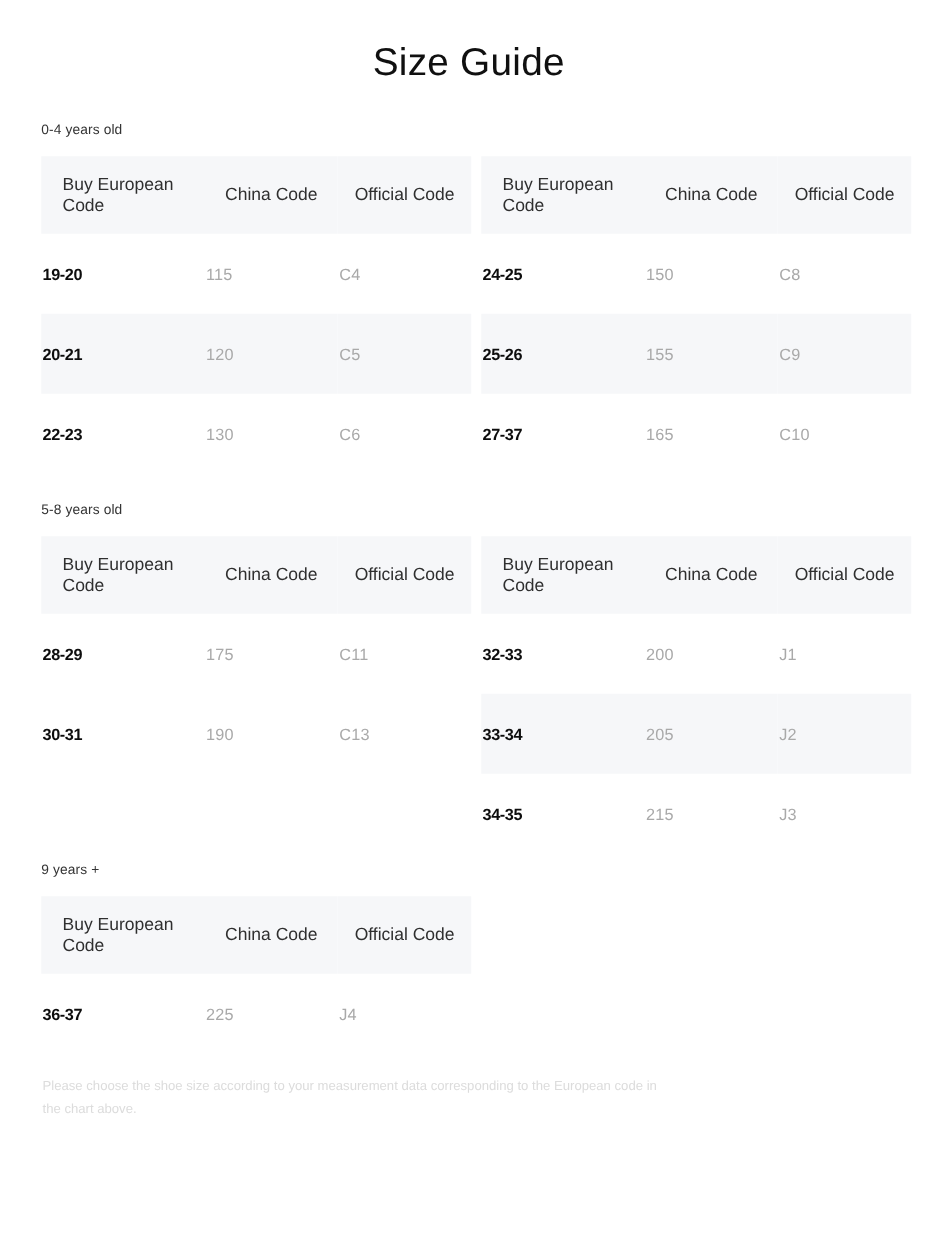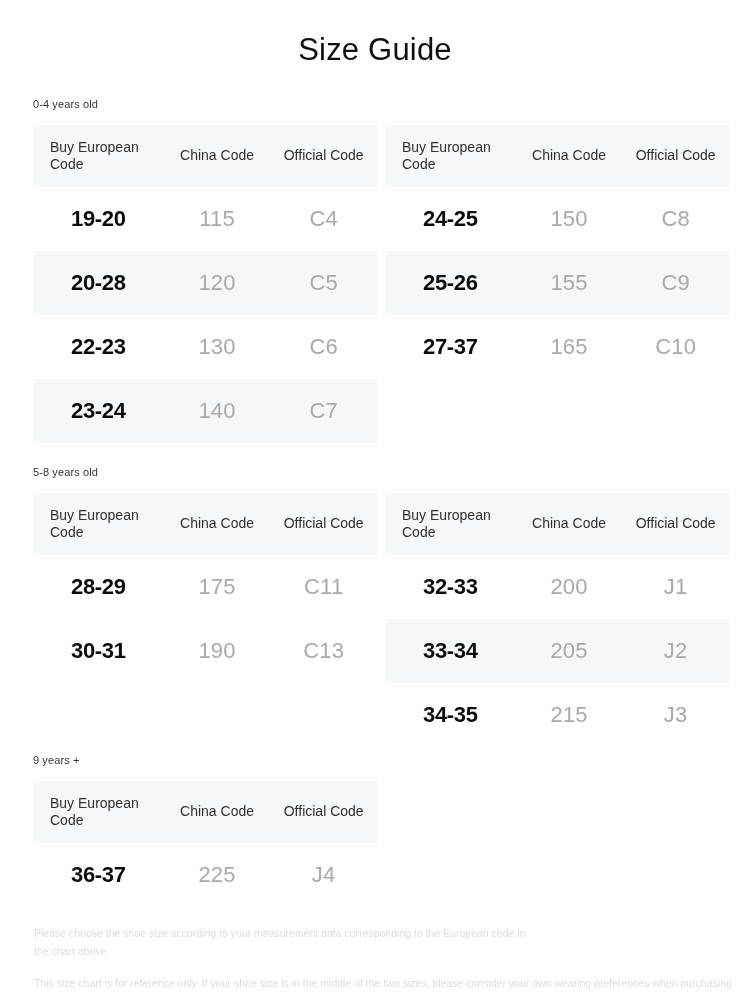--- a/index.html
+++ b/index.html
@@ -91,22 +91,22 @@
     width: 31%;
   }
   table.size-table th.col-official {
     text-align: center;
     width: 31%;
   }
 
   table.size-table td {
     height: 64px;
     vertical-align: middle;
-    text-align: center;
-    font-size: 22px;
+    text-align: left;
+    font-size: 13px;
     line-height: 1;
   }
 
   table.size-table td.cell-eu {
     font-weight: 700;
     color: #0d0d0d;
     letter-spacing: -0.3px;
   }
 
   table.size-table td.cell-cn,
@@ -154,33 +154,28 @@
               <th class="col-official">Official Code</th>
             </tr>
           </thead>
           <tbody>
             <tr>
               <td class="cell-eu">19-20</td>
               <td class="cell-cn">115</td>
               <td class="cell-official">C4</td>
             </tr>
             <tr class="stripe">
-              <td class="cell-eu">20-28</td>
+              <td class="cell-eu">20-21</td>
               <td class="cell-cn">120</td>
               <td class="cell-official">C5</td>
             </tr>
             <tr>
               <td class="cell-eu">22-23</td>
               <td class="cell-cn">130</td>
               <td class="cell-official">C6</td>
-            </tr>
-            <tr class="stripe">
-              <td class="cell-eu">23-24</td>
-              <td class="cell-cn">140</td>
-              <td class="cell-official">C7</td>
             </tr>
           </tbody>
         </table>
       </div>
       <div class="table-col">
         <table class="size-table">
           <thead>
             <tr>
               <th class="col-eu">Buy European Code</th>
               <th class="col-cn">China Code</th>
@@ -286,17 +281,16 @@
             </tr>
           </tbody>
         </table>
       </div>
       <div class="table-col empty"></div>
     </div>
   </div>
 
   <div class="notes">
     <p class="note note-1">Please choose the shoe size according to your measurement data corresponding to the European code in the chart above.</p>
-    <p class="note note-2">This size chart is for reference only. If your shoe size is in the middle of the two sizes, please consider your own wearing preferences when purchasing</p>
 
   </div>
 
 </div>
 
 </body></html>

